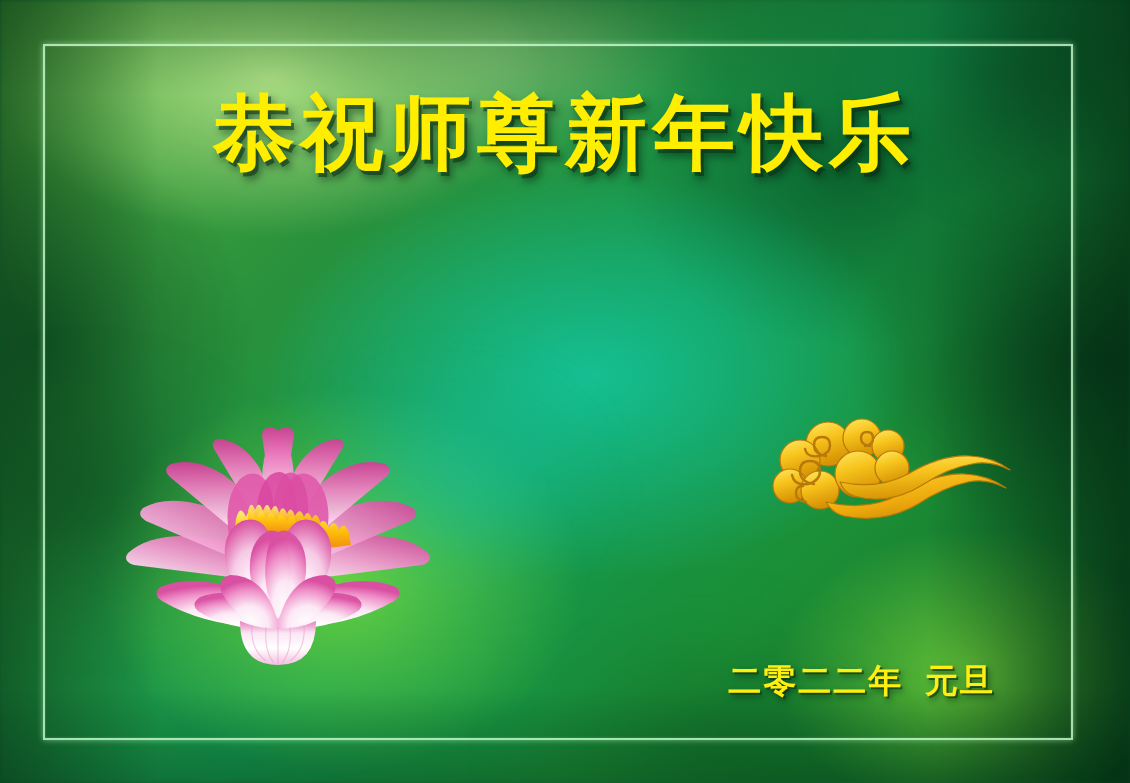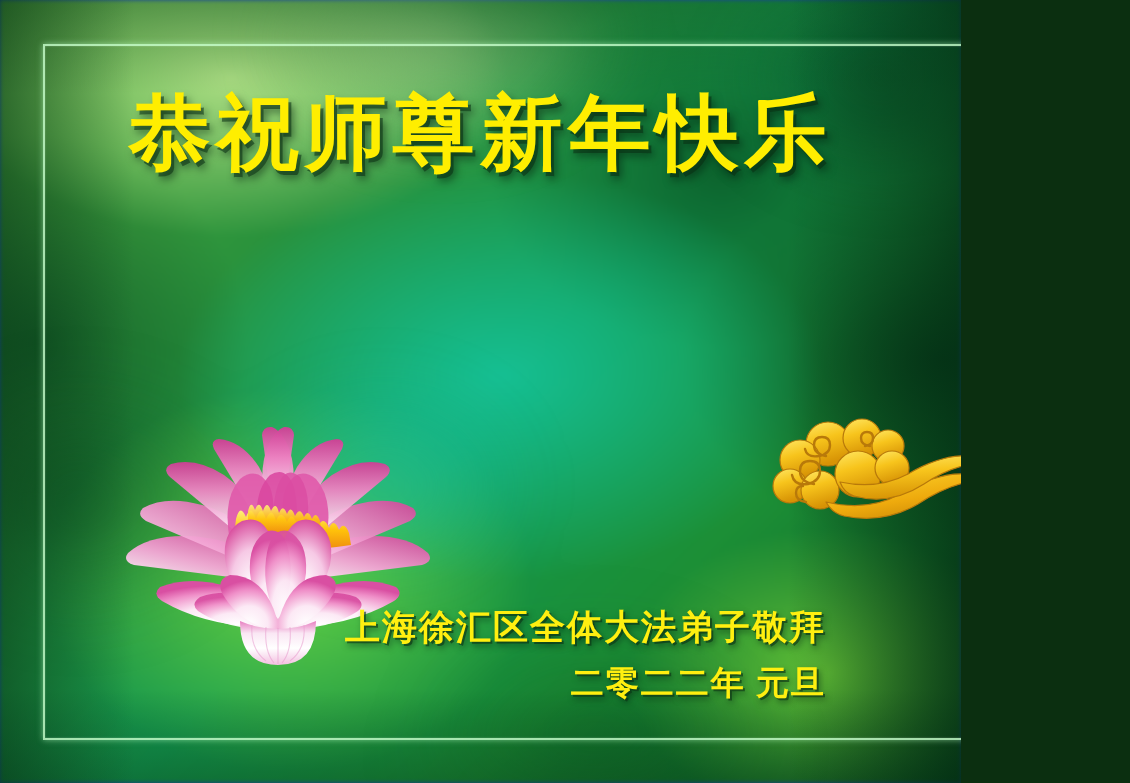--- a/index.html
+++ b/index.html
@@ -7,24 +7,24 @@
     padding: 0;
     background: #0b2f10;
   }
   body {
     font-family: "Liberation Sans", sans-serif;
   }
 
   
   #card {
     position: relative;
-    width: 961px;
+    width: 1130px;
     height: 783px;
     overflow: hidden;
-    background: #1d4ed8;
+    background: #15803d;
   }
 
   
   .bg-layer {
     position: absolute;
     inset: 0;
     pointer-events: none;
   }
 
   #bg-base {
@@ -124,21 +124,21 @@
     text-shadow:
       2px 2px 0 rgba(12,48,20,0.60),
       3px 4px 6px rgba(4,30,12,0.55);
     white-space: nowrap;
   }
 
   #datetext {
     position: absolute;
     right: 135px;
     top: 667px;
-    font-family: Liberation Serif, serif;
+    font-family: Liberation Mono, monospace;
     font-weight: 700;
     font-size: 33px;
     line-height: 1;
     letter-spacing: 2px;
     color: #ffef10;
     text-shadow:
       2px 2px 0 rgba(12,48,20,0.60),
       3px 4px 6px rgba(4,30,12,0.55);
     white-space: nowrap;
   }
@@ -299,16 +299,15 @@
         <path d="M48 68 q-14 -2 -14 -13 q0 -10 10 -10 q10 0 10 10 q0 10 -12 13 q-14 2 -16 -9"></path>
         <path d="M40 86 q-10 -1 -10 -9 q0 -7 7 -7"></path>
       </g>
 
       <path d="M60 86 Q102 96 134 78 Q170 57 198 58 Q222 59 240 72 Q221 62 202 66 Q178 71 152 88 Q118 108 78 100 Q66 97 60 86 Z" fill="url(#gold2)" stroke="#b8790a" stroke-width="1.2" stroke-linejoin="round"></path>
       <path d="M74 66 Q112 74 142 58 Q176 38 204 40 Q227 41 244 54 Q225 44 206 48 Q182 52 158 68 Q124 90 88 80 Q78 77 74 66 Z" fill="url(#gold)" stroke="#b8790a" stroke-width="1.2" stroke-linejoin="round"></path>
     </svg>
   </div>
 
   <div id="headline">恭祝师尊新年快乐</div>
-  <div id="signature">上海徐汇区全体大法弟子敬拜</div>
   <div id="datetext">二零二二年 元旦</div>
 
 </div>
 
 </body></html>

